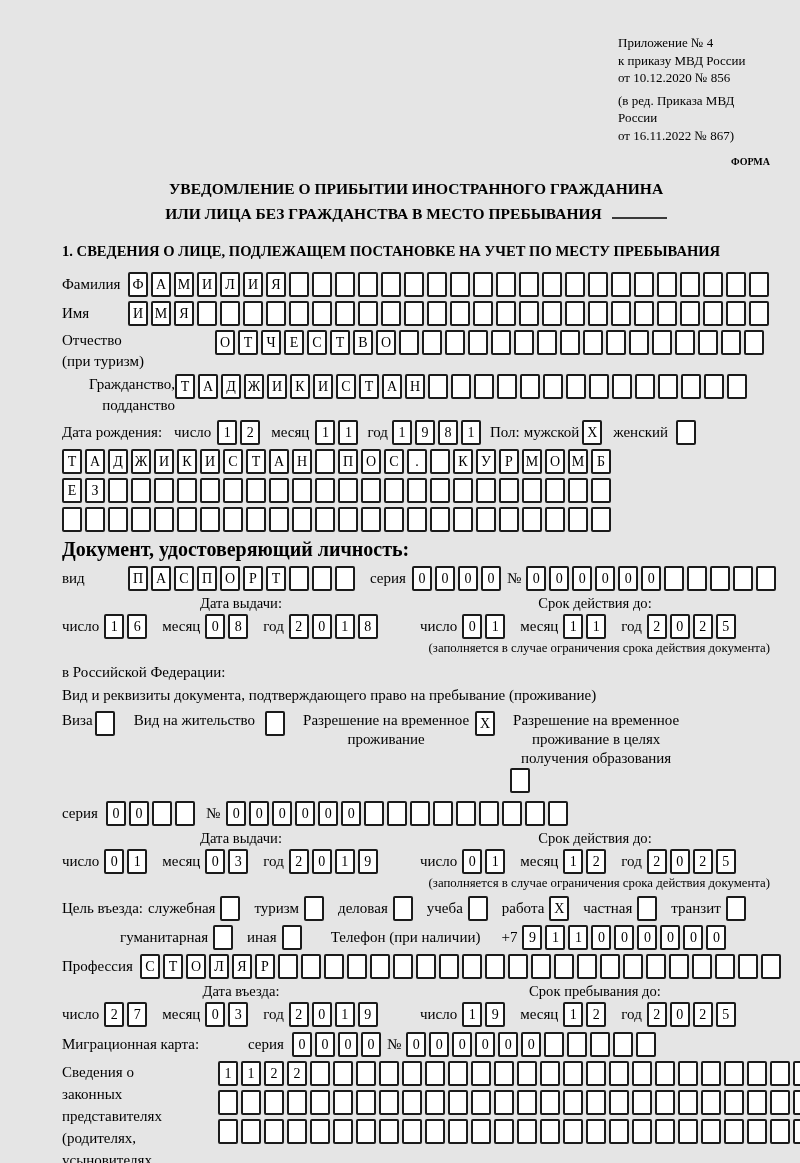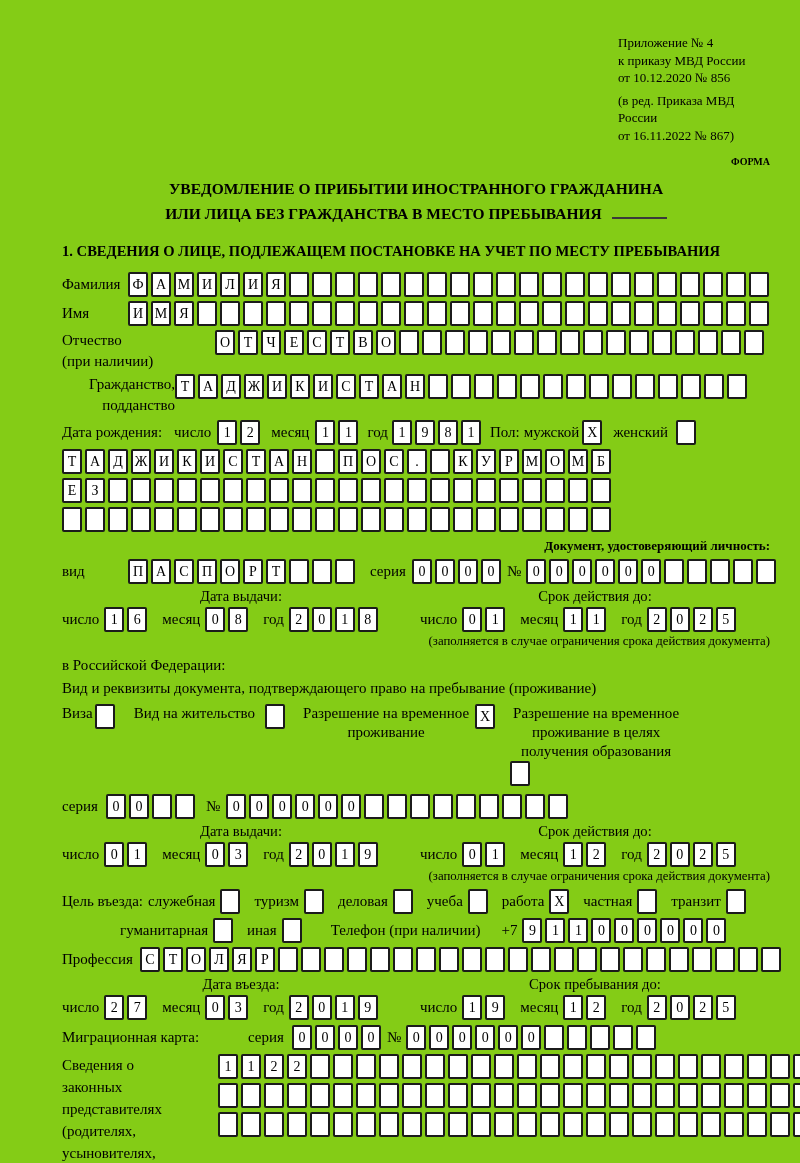--- a/index.html
+++ b/index.html
@@ -1,16 +1,16 @@
 <!DOCTYPE html>
 <html><head>
 <meta charset="utf-8">
 <style>
   html,body{margin:0;padding:0;background:#888;}
-  .page{width:800px;height:1163px;box-sizing:border-box;background:#84cc16;
+  .page{width:800px;height:1163px;box-sizing:border-box;background:#e5e5e5;
         padding:34px 30px 0 62px;font-family:"Liberation Serif",serif;color:#000;
         font-size:15px;overflow:hidden;position:relative;}
   
   .hdr{margin-left:556px;font-size:13px;line-height:1.35;}
   .hdr .g2{margin-top:5px;}
   .forma{text-align:right;font-weight:bold;margin-top:12px;font-size:10px;}
   .title{text-align:center;font-weight:bold;font-size:15.5px;margin-top:10px;line-height:1.6;}
   .uline{display:inline-block;width:55px;border-bottom:2px solid #3a3a3a;margin-left:10px;}
   .sec{font-weight:bold;font-size:14.6px;margin-top:16px;margin-bottom:12px;}
   
@@ -20,21 +20,21 @@
   .w66{width:66px;}
   .w153{width:153px;line-height:21px;}
   .w113{width:113px;line-height:21px;text-align:right;}
   .w143{width:143px;line-height:22px;flex:none;}
   .w155{width:156px;line-height:22px;flex:none;}
   .boxes{white-space:nowrap;flex:none;}
   .cell{display:inline-block;box-sizing:border-box;width:20px;height:25px;
         border:2px solid #1b1b1b;border-radius:2px;margin-right:3px;text-align:center;
         font-size:14px;line-height:21px;vertical-align:top;background:#fff;}
   .boxrow{margin-bottom:4px;white-space:nowrap;}
-  .dochead{text-align:right;font-weight:bold;font-size:13px;margin:2px 0 5px;}
+  .dochead{text-align:left;font-weight:bold;font-size:20px;margin:2px 0 5px;}
   
   .dates{display:flex;margin-bottom:2px;justify-content:space-between;}
   .dcol1{width:358px;flex:none;}
   .dcol2{flex:1;}
   .dhead{text-align:center;font-size:14.6px;margin-bottom:2px;}
   .dline{display:flex;align-items:center;}
   .dline .dlbl{margin-right:5px;margin-left:12px;flex:none;}
   .dline .dlbl:first-child{margin-left:0;}
   .fnote{font-size:12.8px;text-align:right;margin:0 0 5px;}
   .reztext{line-height:1.55;margin-bottom:2px;}
@@ -81,21 +81,21 @@
   </div>
 
   <div class="frow">
     <span class="lbl w66">Имя</span>
     <span class="boxes"><span class="cell">И</span><span class="cell">М</span><span class="cell">Я</span><span class="cell"></span><span class="cell"></span><span class="cell"></span><span class="cell"></span><span class="cell"></span><span class="cell"></span><span class="cell"></span><span class="cell"></span><span class="cell"></span><span class="cell"></span><span class="cell"></span><span class="cell"></span><span class="cell"></span><span class="cell"></span><span class="cell"></span><span class="cell"></span><span class="cell"></span><span class="cell"></span><span class="cell"></span><span class="cell"></span><span class="cell"></span><span class="cell"></span><span class="cell"></span><span class="cell"></span><span class="cell"></span></span>
   </div>
 
   <div class="frow top">
     <span class="lbl w153">
       <span>Отчество</span><br>
-      <span>(при наличии)</span>
+      <span>(при туризм)</span>
     </span>
     <span class="boxes"><span class="cell">О</span><span class="cell">Т</span><span class="cell">Ч</span><span class="cell">Е</span><span class="cell">С</span><span class="cell">Т</span><span class="cell">В</span><span class="cell">О</span><span class="cell"></span><span class="cell"></span><span class="cell"></span><span class="cell"></span><span class="cell"></span><span class="cell"></span><span class="cell"></span><span class="cell"></span><span class="cell"></span><span class="cell"></span><span class="cell"></span><span class="cell"></span><span class="cell"></span><span class="cell"></span><span class="cell"></span><span class="cell"></span></span>
   </div>
 
   <div class="frow top">
     <span class="lbl w113">
       <span>Гражданство,</span><br>
       <span>подданство</span>
     </span>
     <span class="boxes"><span class="cell">Т</span><span class="cell">А</span><span class="cell">Д</span><span class="cell">Ж</span><span class="cell">И</span><span class="cell">К</span><span class="cell">И</span><span class="cell">С</span><span class="cell">Т</span><span class="cell">А</span><span class="cell">Н</span><span class="cell"></span><span class="cell"></span><span class="cell"></span><span class="cell"></span><span class="cell"></span><span class="cell"></span><span class="cell"></span><span class="cell"></span><span class="cell"></span><span class="cell"></span><span class="cell"></span><span class="cell"></span><span class="cell"></span><span class="cell"></span></span>

